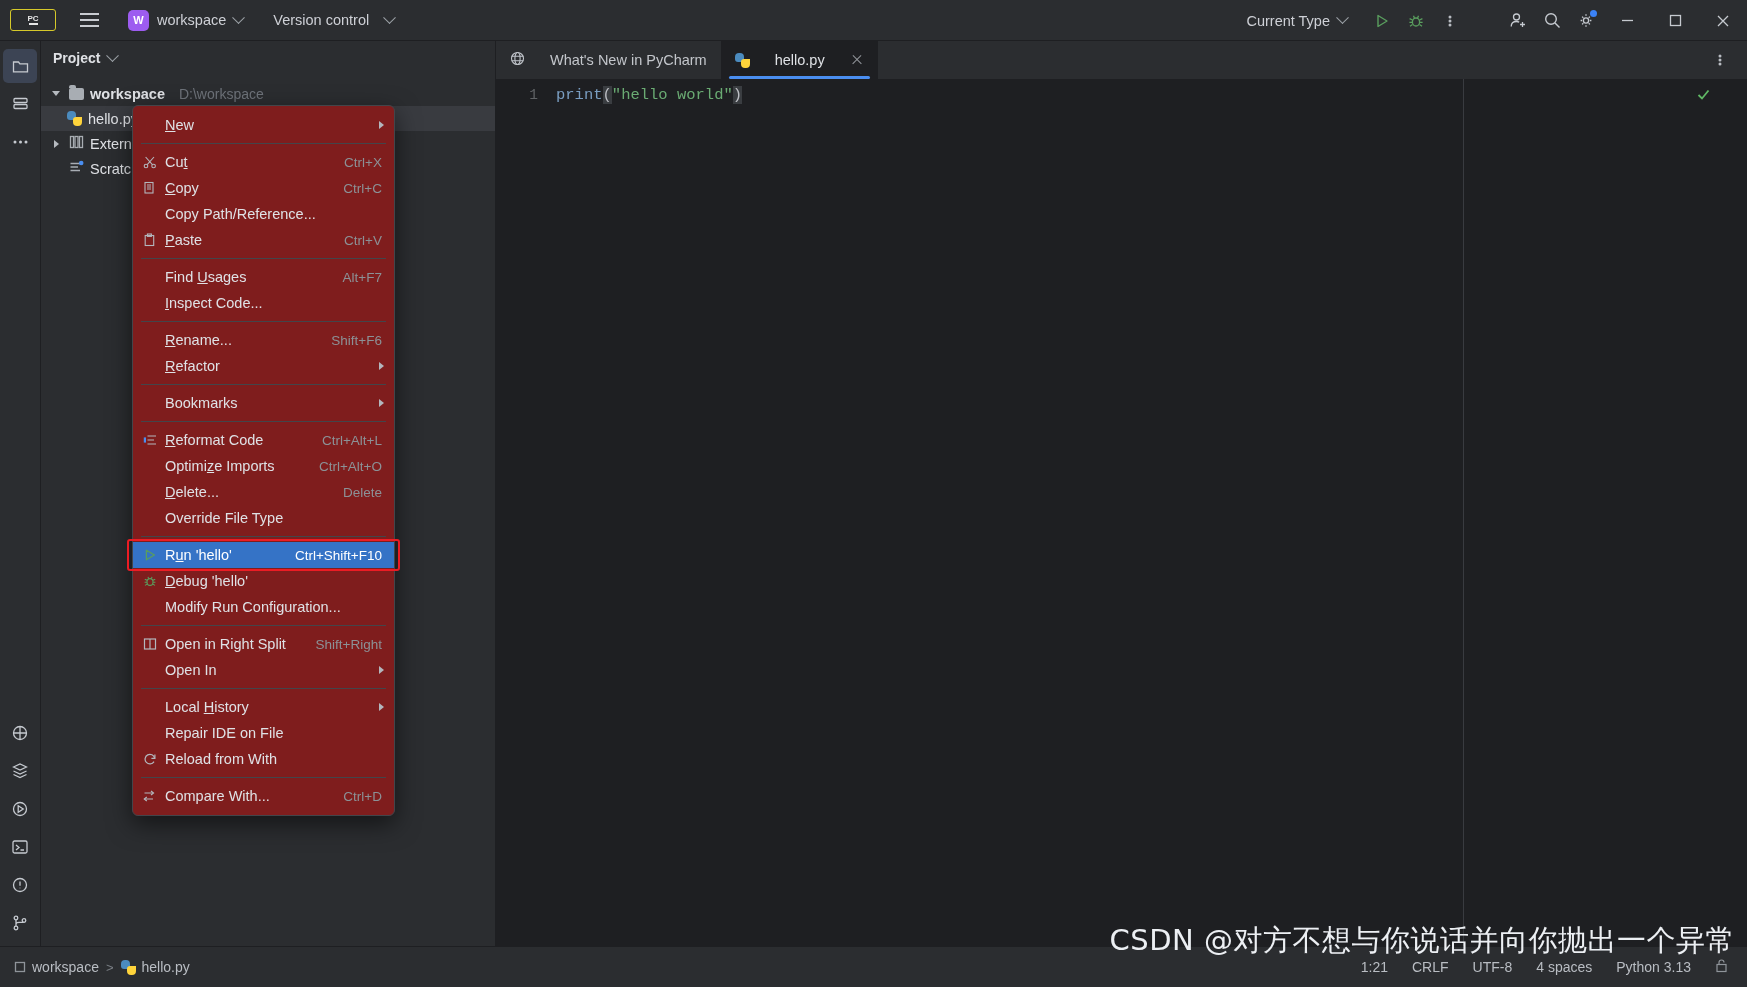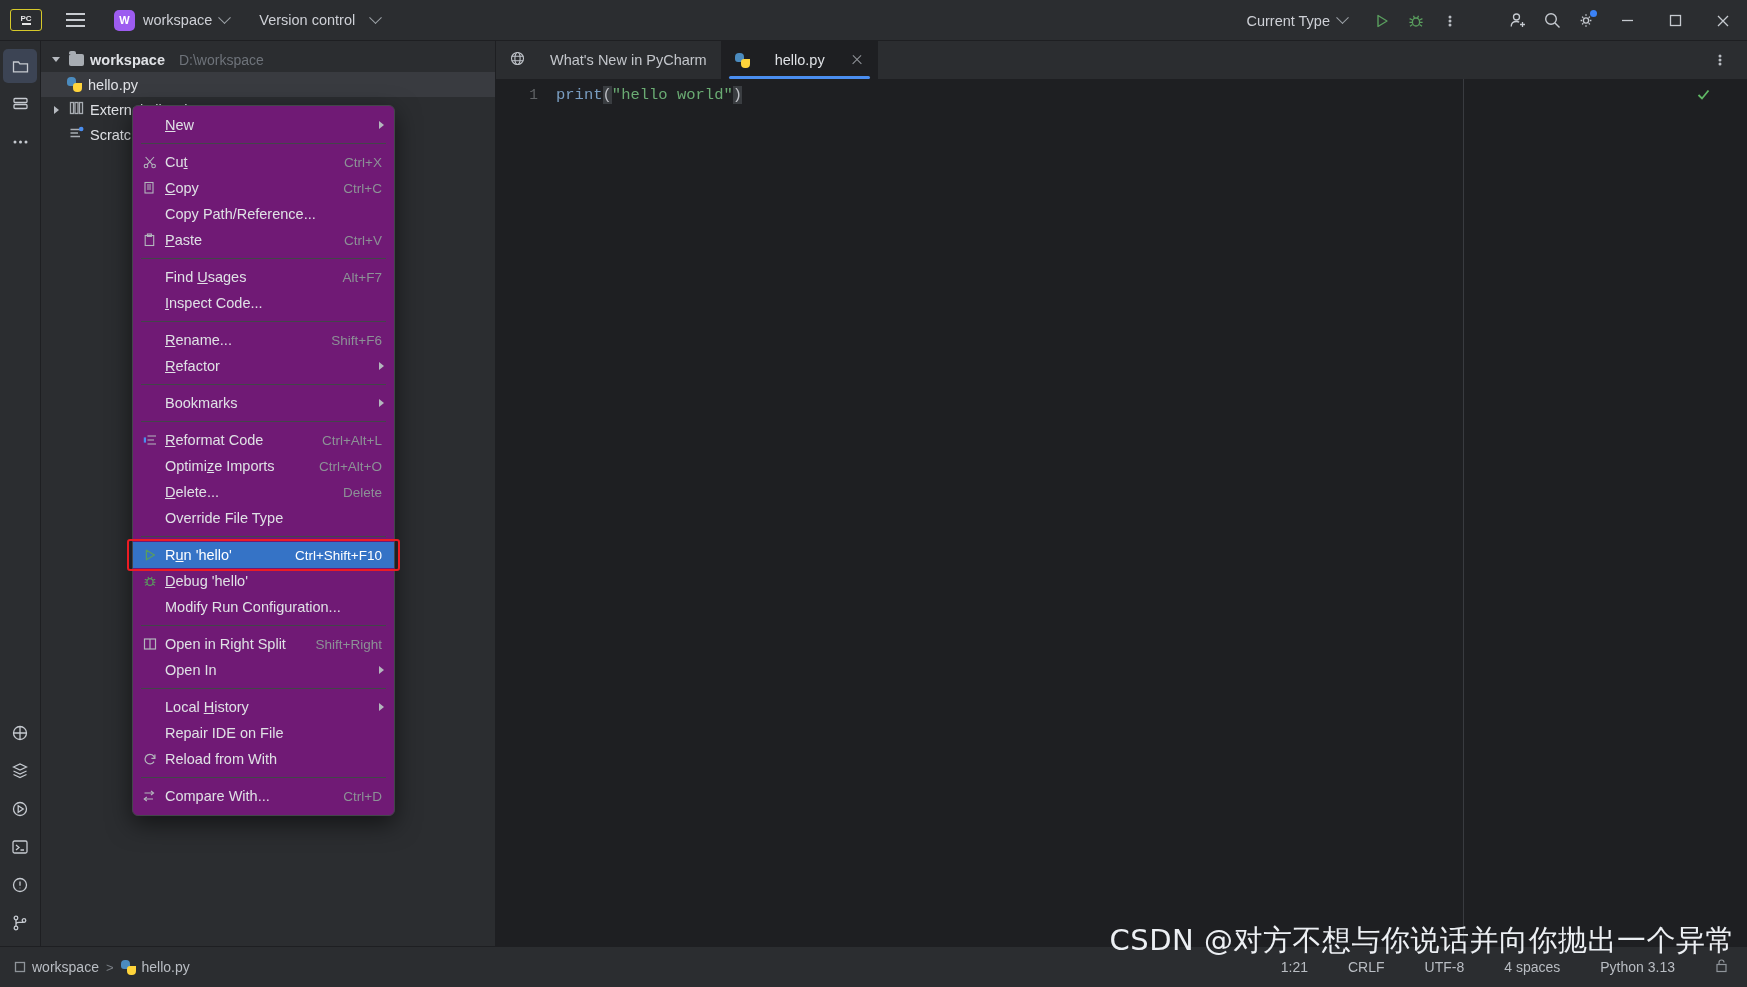--- a/index.html
+++ b/index.html
@@ -14,21 +14,21 @@
 
   
   .titlebar {
     position: absolute; top: 0; left: 0; width: 1747px; height: 41px;
     background: #2b2d30;
     display: flex; align-items: center;
     border-bottom: 1px solid #1e1f22;
   }
   .tb-left { display: flex; align-items: center; height: 41px; padding-left: 10px; gap: 0px; }
   .pc-logo {
-    width: 32px; height: 22px; border: 1.6px solid #d6c92a; border-radius: 3px;
+    width: 46px; height: 22px; border: 1.6px solid #d6c92a; border-radius: 3px;
     display: flex; flex-direction: column; align-items: center; justify-content: center;
     font-size: 8px; line-height: 7px; color: #e6e6e6; font-weight: bold;
     margin-right: 18px;
   }
   .pc-logo .bar { width: 9px; height: 1.6px; background: #e6e6e6; margin-top: 1px; }
   .hamburger { width: 30px; height: 30px; display:flex; flex-direction:column; justify-content:center; align-items:center; gap:4px; margin-right: 16px; cursor: pointer;}
   .hamburger span { display:block; width: 19px; height: 1.8px; background: #c9ccd1; }
   .ws-chip {
     display: flex; align-items: center; gap: 8px; padding: 4px 8px; border-radius: 5px; cursor: pointer;
   }
@@ -107,21 +107,21 @@
   .code { flex: 1; padding-top: 6px; padding-left: 8px; font-family: "Liberation Mono", monospace; font-size: 15.5px; line-height: 21px; white-space: pre; }
   .k-fn { color: #7a9ec2; }
   .k-par { color: #bcbec4; background: #3a3d41; }
   .k-str { color: #6aab73; }
   .right-margin { position:absolute; left: 967px; top: 0; bottom: 0; width: 1px; background: #393b40; }
   .inspect-tick { position:absolute; right: 36px; top: 8px; color: #5fb865; font-size: 16px; }
 
   
   .ctxmenu {
     position: absolute; left: 132px; top: 105px; width: 263px;
-    background: #701a75; border: 1px solid #43454a; border-radius: 6px;
+    background: #7f1d1d; border: 1px solid #43454a; border-radius: 6px;
     box-shadow: 0 8px 24px rgba(0,0,0,.55); padding: 6px 0; z-index: 50;
     font-size: 14.5px;
   }
   .mi { height: 26px; display:flex; align-items:center; padding: 0 10px 0 10px; position: relative; cursor: pointer; }
   .mi-icon { width: 22px; display:flex; align-items:center; justify-content:flex-start; color:#b3b7bd; font-size: 13px; }
   .mi-label { color: #dfe1e5; flex: 1; }
   .mi-label u { text-decoration: underline; }
   .mi-sc { color: #8c9196; font-size: 13.5px; margin-left: auto; padding-right: 2px; }
   .mi-arrow { width: 0; height: 0; border-top: 4px solid transparent; border-bottom: 4px solid transparent; border-left: 5px solid #b3b7bd; margin-left: 8px; }
   .msep { height: 1px; background: #43454a; margin: 5px 8px; }
@@ -131,21 +131,21 @@
 
   
   .statusbar {
     position: absolute; left: 0; bottom: 0; width: 1747px; height: 41px;
     background: #2b2d30; border-top: 1px solid #1e1f22;
     display:flex; align-items:center; font-size: 14px; color: #b9bdc3;
   }
   .crumb { display:flex; align-items:center; gap: 7px; padding-left: 14px; }
   .crumb-sep { color: #7a7f85; font-size: 13px; }
   .crumb-item { display:flex; align-items:center; gap: 6px; cursor:pointer; }
-  .sb-right { margin-left:auto; display:flex; align-items:center; gap: 40px; padding-right: 18px; justify-content: flex-end; }
+  .sb-right { margin-left:auto; display:flex; align-items:center; gap: 24px; padding-right: 18px; justify-content: flex-end; }
   .sb-right span { cursor: pointer; }
 
   
   .watermark {
     position: absolute; right: 12px; bottom: 26px; z-index: 40;
     font-family: "DejaVu Sans", sans-serif; font-size: 29px; color: #eceff3;
     white-space: nowrap; letter-spacing: 0.5px;
   }
 
   
@@ -302,20 +302,24 @@
           <circle cx="5" cy="4" r="1.8"></circle>
             <circle cx="5" cy="14" r="1.8"></circle>
             <circle cx="13" cy="6.5" r="1.8"></circle>
           <path d="M5 5.8 v6.4 M5 10 c0-2.5 8-1.5 8-1.6"></path>
         </svg>
       </div>
     </div>
   </div>
 
   <div class="project-panel">
+    <div class="pp-header">
+      <span class="pp-title">Project</span>
+      <i class="chev"></i>
+    </div>
     <div class="tree">
 
       <div class="trow">
         <span class="twist">
             <i class="tw-down"></i>
           </span>
         <span class="folder-ic"></span>
         <span class="tlabel b">workspace</span>
         <span class="tpath">D:\workspace</span>
       </div>

